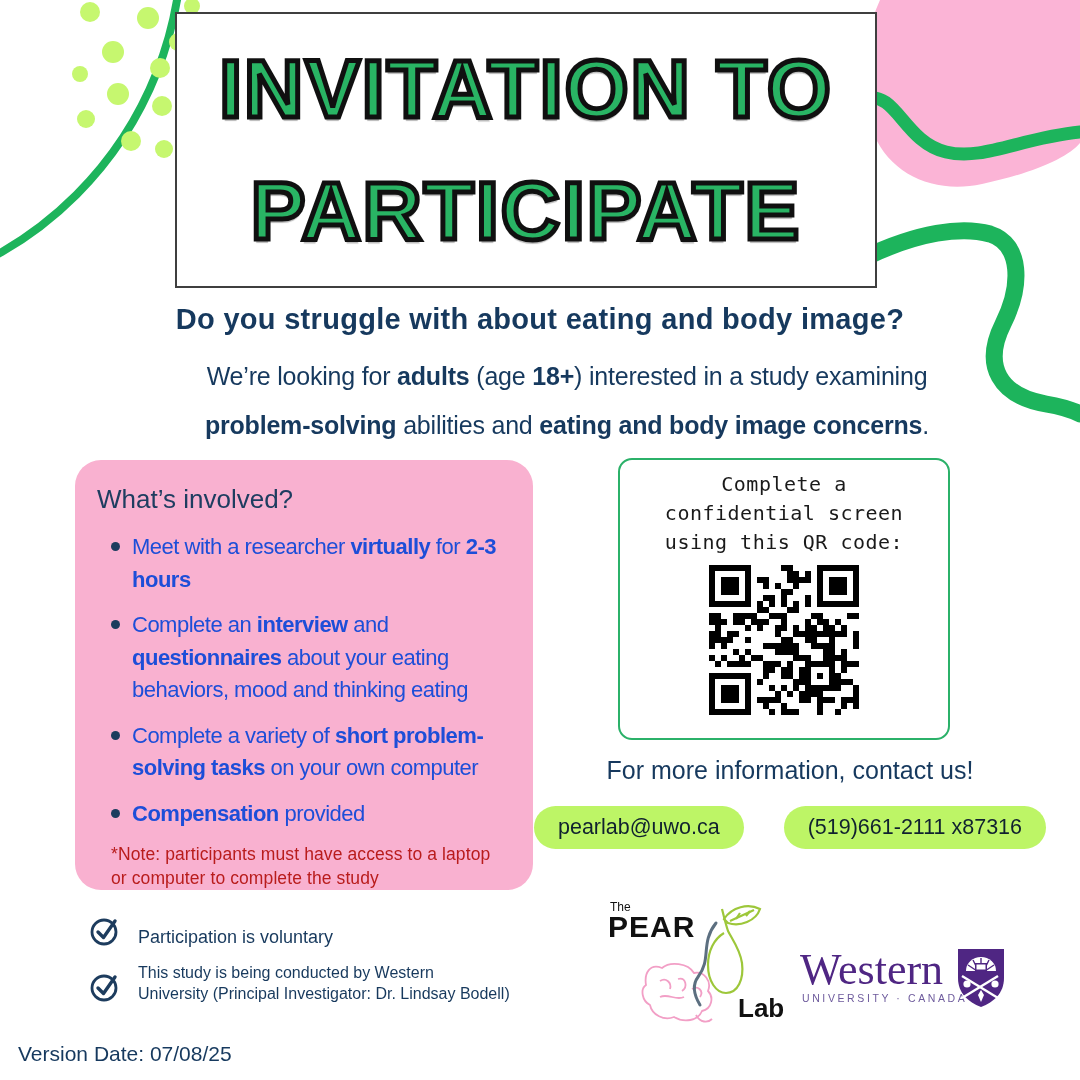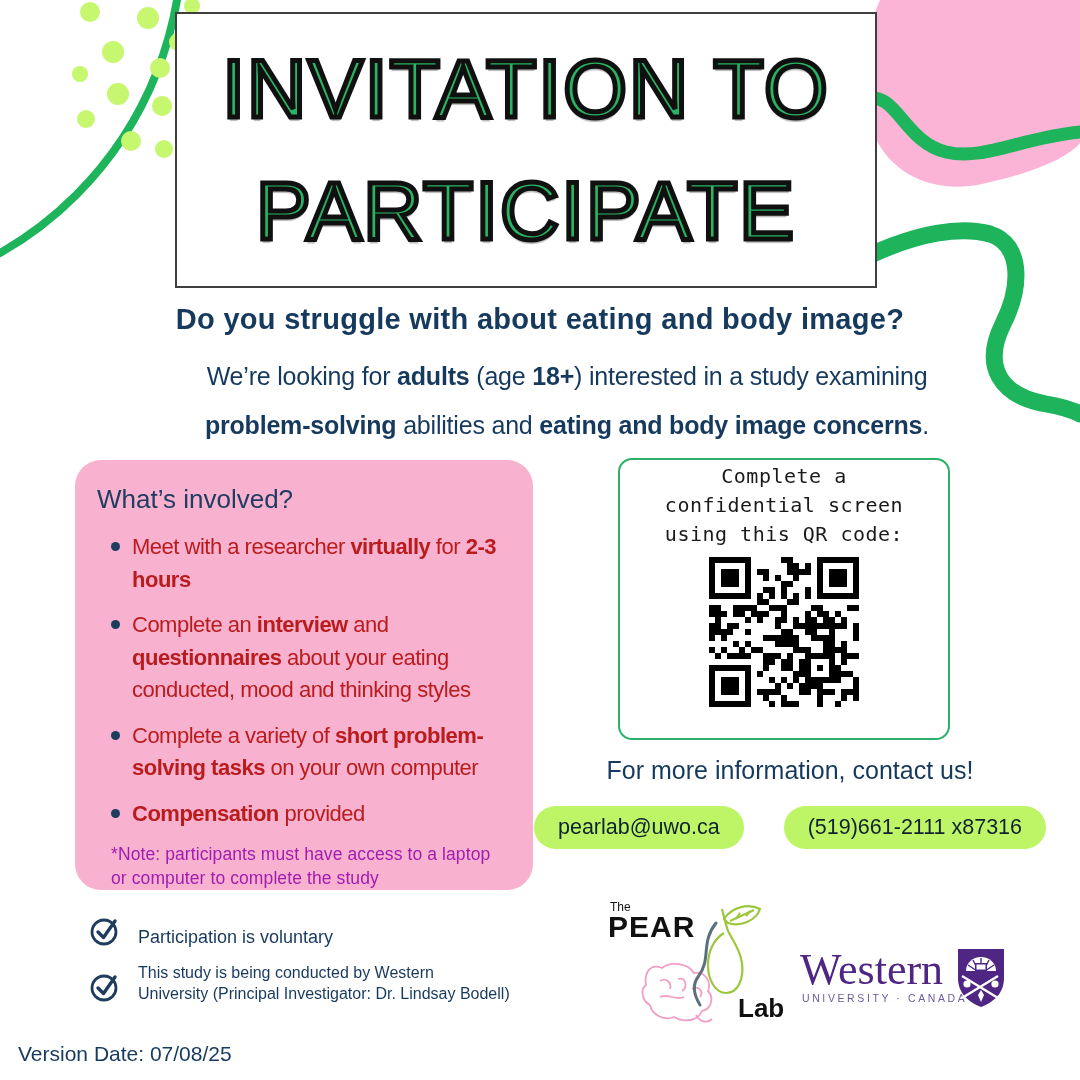--- a/index.html
+++ b/index.html
@@ -4,43 +4,43 @@
 <style>
   html,body{margin:0;padding:0;background:#e9e9e9;}
   .poster{position:relative;width:1080px;height:1080px;background:#ffffff;overflow:hidden;
           font-family:"Liberation Sans",sans-serif;margin:0 auto;}
   .deco{position:absolute;inset:0;z-index:0;}
 
   
   .title-box{position:absolute;left:175px;top:12px;width:698px;height:272px;background:#ffffff;
              border:2px solid #3f3f3f;z-index:2;display:flex;flex-direction:column;align-items:center;
              justify-content:center;gap:40px;}
-  .title-line{font-weight:400;font-size:82px;line-height:1;letter-spacing:2px;color:#29b464;
+  .title-line{font-weight:700;font-size:82px;line-height:1;letter-spacing:2px;color:#29b464;
               -webkit-text-stroke:5px #101010;text-shadow:0 4px 1px rgba(0,0,0,0.28);}
 
   .subtitle{position:absolute;left:0;top:303px;width:100%;text-align:center;font-size:29px;
             font-weight:700;color:#16395e;letter-spacing:0.3px;z-index:2;}
   .intro{position:absolute;left:0;top:352px;width:100%;text-align:center;z-index:2;margin-left:27px;}
   .intro-line{font-size:25px;line-height:49px;color:#16395e;letter-spacing:-0.2px;white-space:nowrap;}
   .b{font-weight:700;}
 
   
   .pink-box{position:absolute;left:75px;top:460px;width:458px;height:430px;background:#f9b1d0;
             border-radius:26px;z-index:2;box-sizing:border-box;padding:24px 22px 0 22px;}
   .pink-heading{font-size:26px;color:#1e3d60;font-weight:500;}
   .bullets{list-style:none;margin:16px 0 0 0;padding:0;}
   .bullets li{display:flex;gap:12px;margin-bottom:13px;}
   .dot{width:9px;height:9px;border-radius:50%;background:#1d3c5e;margin-top:11px;margin-left:14px;flex:none;}
-  .li-text{font-size:22px;letter-spacing:-0.5px;line-height:1.48;color:#b91c1c;}
-  .note{font-size:17.5px;color:#a21caf;line-height:1.35;margin-top:2px;padding-left:14px;letter-spacing:0.1px;}
+  .li-text{font-size:22px;letter-spacing:-0.5px;line-height:1.48;color:#1d4ed8;}
+  .note{font-size:17.5px;color:#b91c1c;line-height:1.35;margin-top:2px;padding-left:14px;letter-spacing:0.1px;}
 
   
   .qr-card{position:absolute;left:618px;top:458px;width:332px;height:282px;background:#fff;
            border:2px solid #2bb169;border-radius:14px;z-index:2;box-sizing:border-box;
-           display:flex;flex-direction:column;align-items:center;padding-top:2px;}
+           display:flex;flex-direction:column;align-items:center;padding-top:10px;}
   .qr-line{font-family:"DejaVu Sans Mono",monospace;font-size:20px;line-height:29px;color:#1a1a1a;
            letter-spacing:0.5px;text-align:center;}
   .qr-code{margin-top:8px;width:150px;height:150px;}
 
   
   .contact-heading{position:absolute;left:555px;top:756px;width:470px;text-align:center;font-size:25px;
                    color:#16395e;font-weight:500;z-index:2;}
   .pills{position:absolute;left:540px;top:806px;width:500px;display:flex;justify-content:center;
          gap:40px;z-index:2;}
   .pill{background:#bdf566;border-radius:24px;padding:9px 24px;font-size:21.5px;color:#10212f;
@@ -99,21 +99,21 @@
 
   <div class="pink-box">
     <div class="pink-heading">What’s involved?</div>
     <ul class="bullets">
       <li>
         <span class="dot"></span>
         <span class="li-text"><span>Meet with a researcher </span><span class="b">virtually</span><span> for </span><span class="b">2-3 hours</span></span>
       </li>
       <li>
         <span class="dot"></span>
-        <span class="li-text"><span>Complete an </span><span class="b">interview</span><span> and </span><span class="b">questionnaires</span><span> about your eating conducted, mood and thinking styles</span></span>
+        <span class="li-text"><span>Complete an </span><span class="b">interview</span><span> and </span><span class="b">questionnaires</span><span> about your eating behaviors, mood and thinking eating</span></span>
       </li>
       <li>
         <span class="dot"></span>
         <span class="li-text"><span>Complete a variety of </span><span class="b">short problem-solving tasks</span><span> on your own computer</span></span>
       </li>
       <li>
         <span class="dot"></span>
         <span class="li-text"><span class="b">Compensation</span><span> provided</span></span>
       </li>
     </ul>

